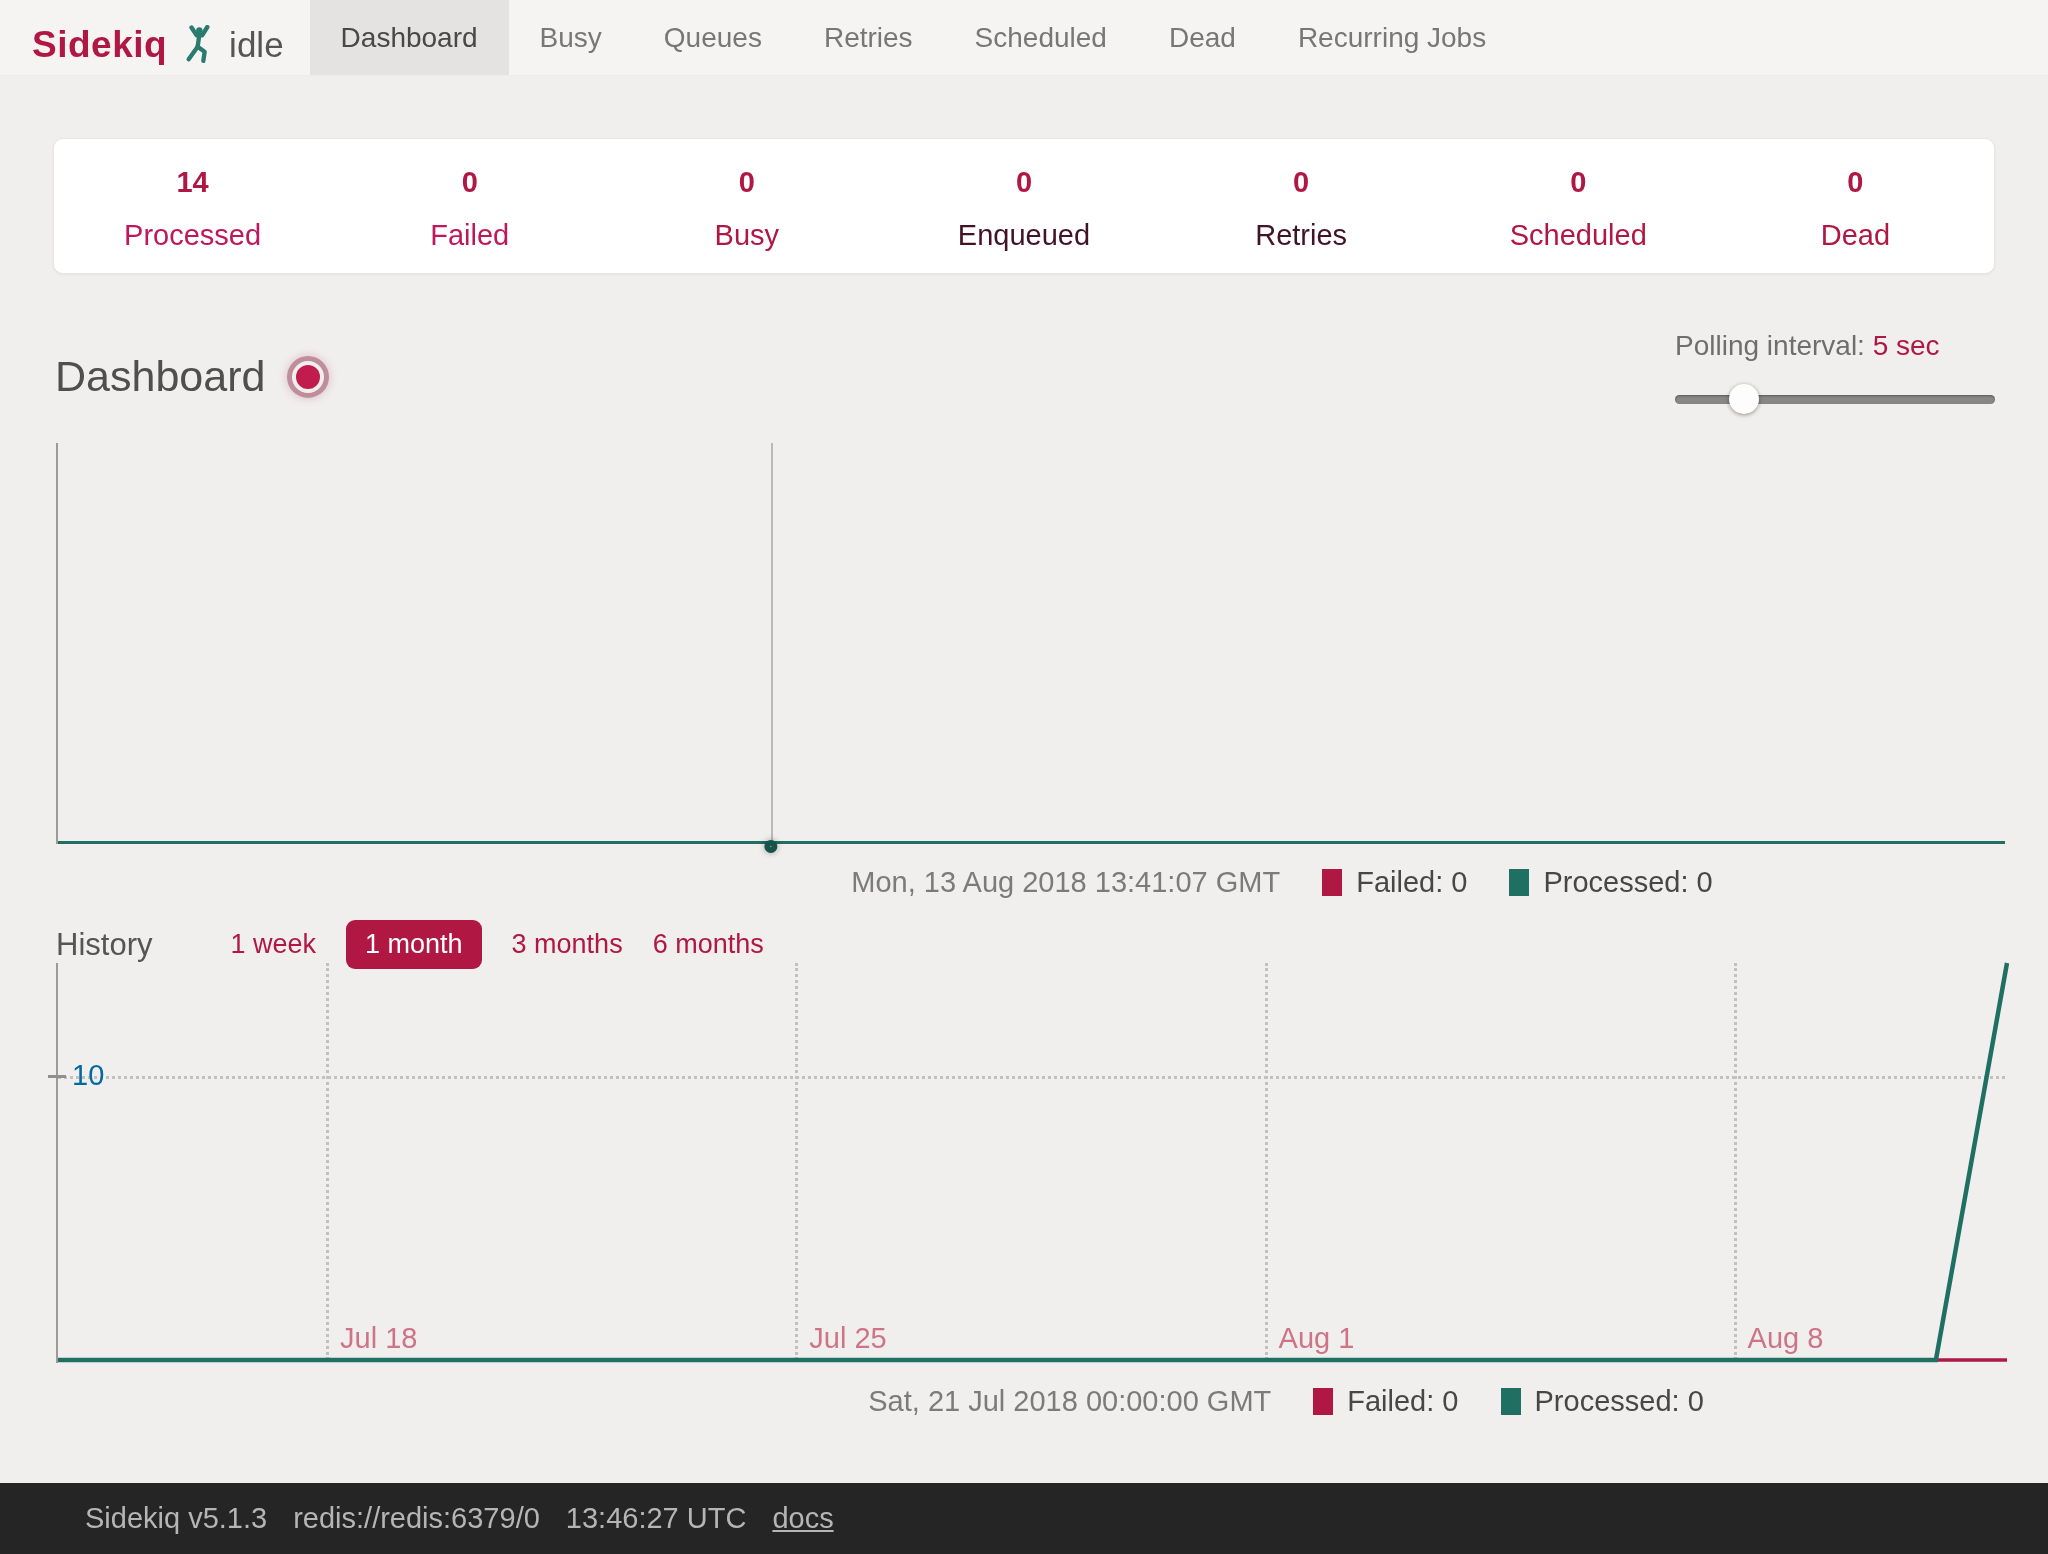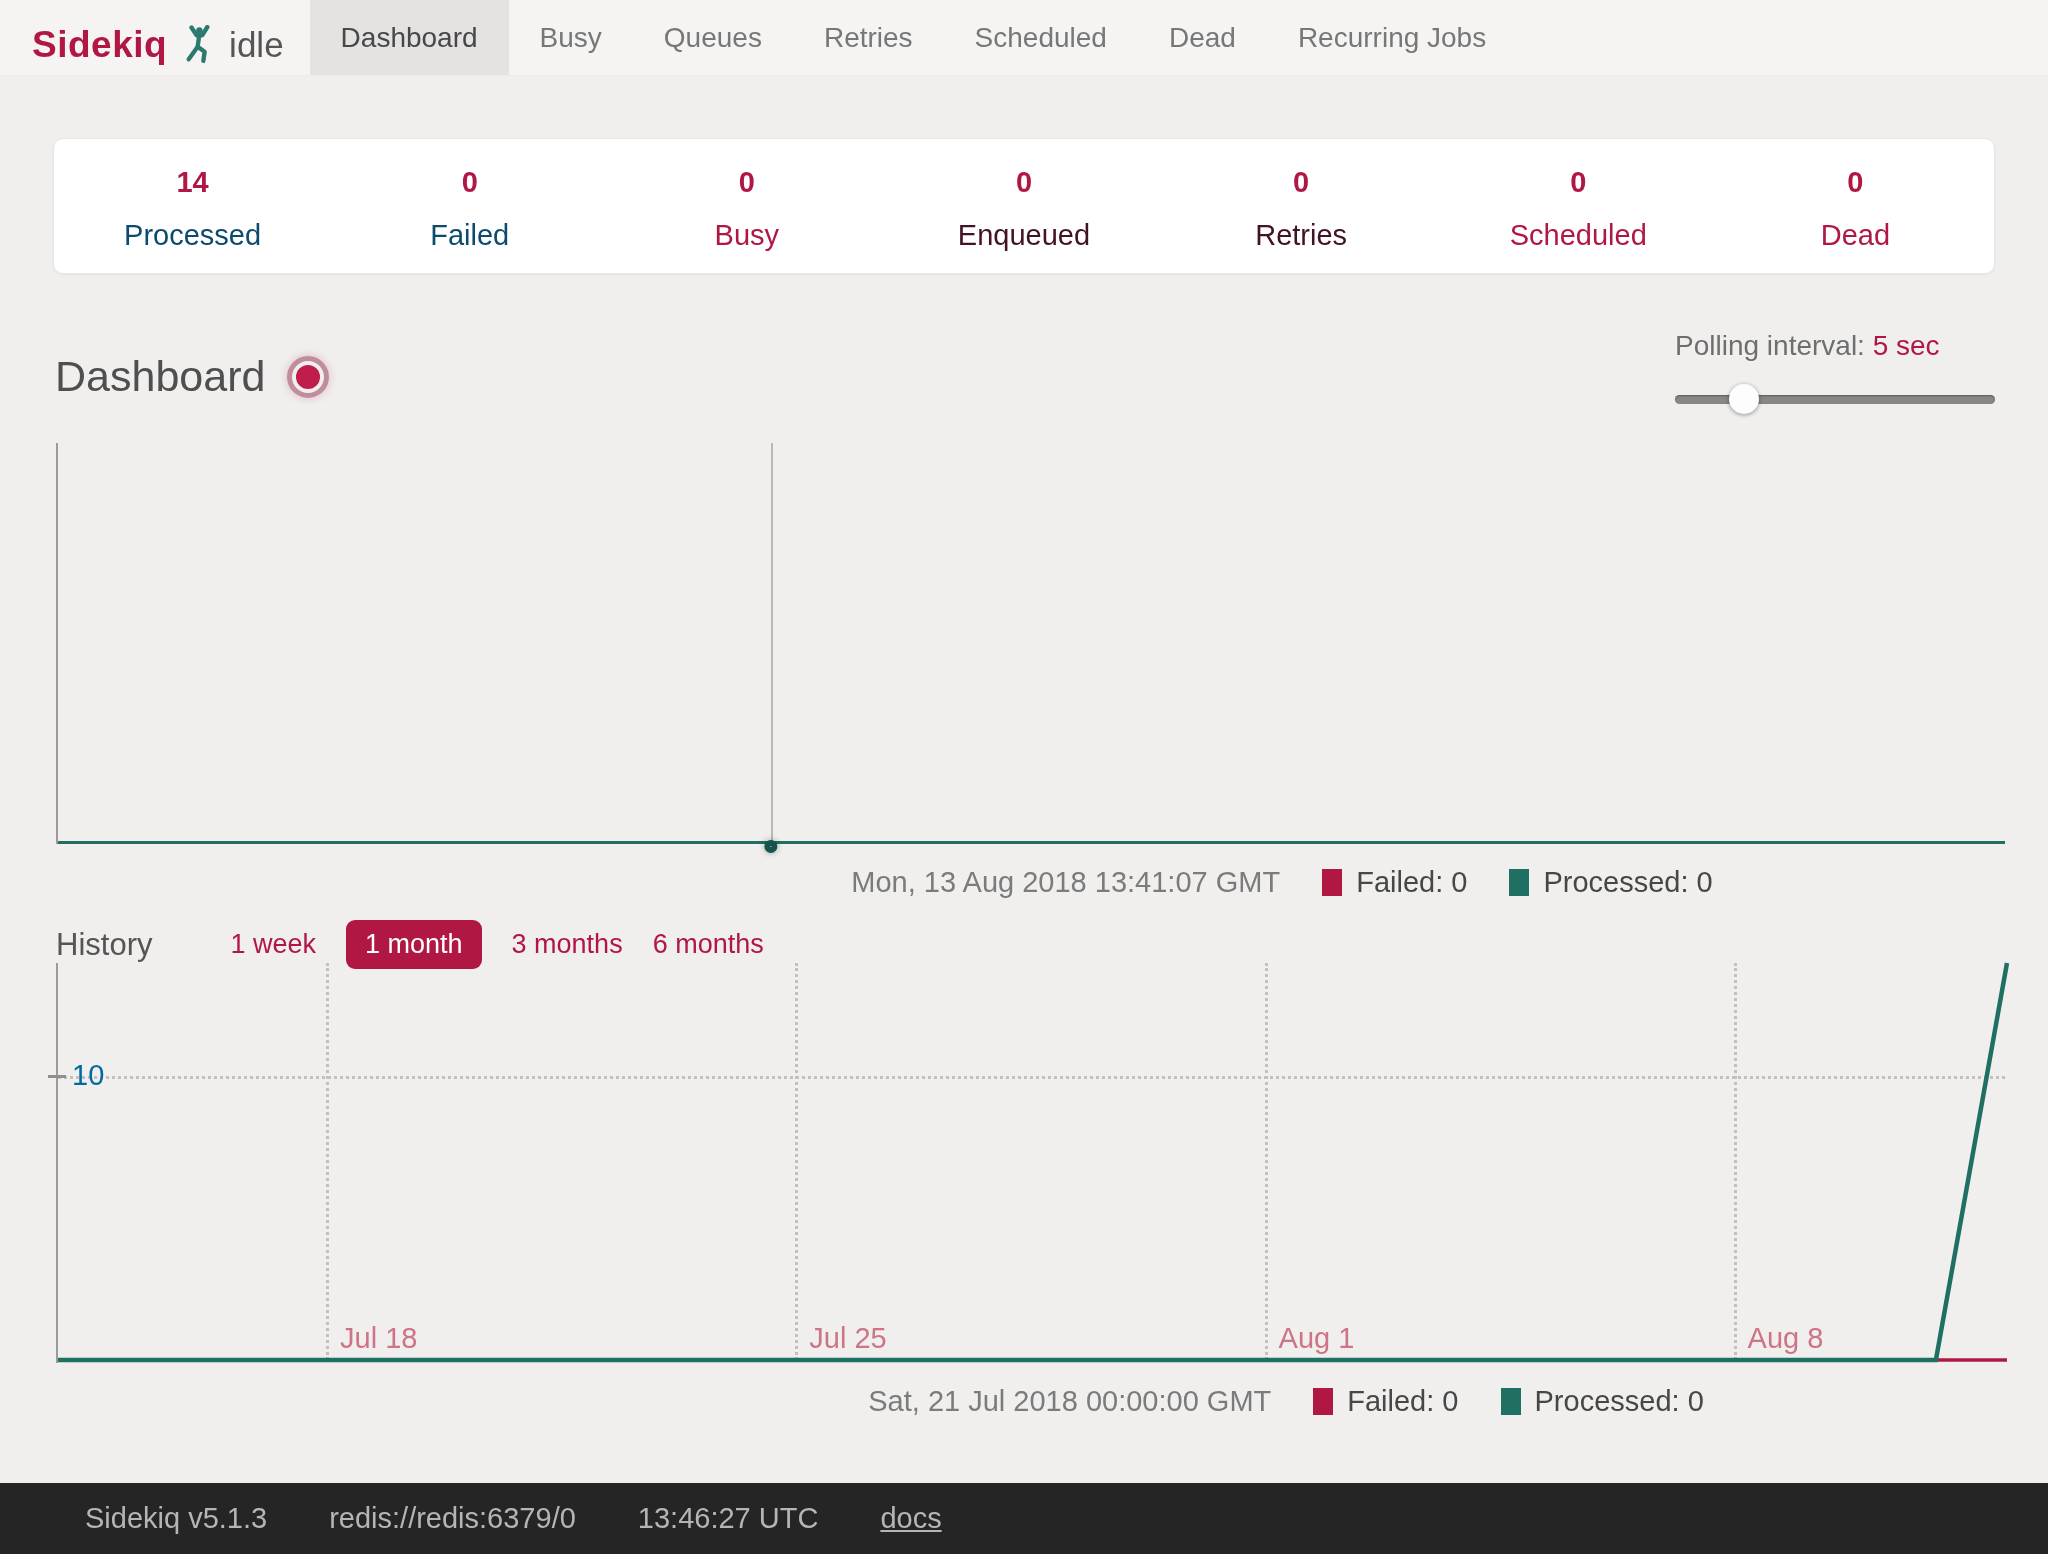--- a/index.html
+++ b/index.html
@@ -15,21 +15,21 @@
   .idle-status { color:#555; font-size:35px; }
   .tabs { display:flex; align-items:stretch; }
   .tab { display:flex; align-items:center; padding:0 31px; font-size:28px; color:#777; text-decoration:none; cursor:pointer; }
   .tab.active { background:#e4e3e2; color:#484848; }
 
   
   #stats-card { position:absolute; left:53px; top:138px; width:1942px; height:136px; background:#ffffff; border:1px solid #e7e6e5; border-radius:10px; box-shadow:0 1px 3px rgba(0,0,0,0.05); display:flex; }
   .stat { flex:1; display:flex; flex-direction:column; align-items:center; justify-content:center; gap:20px; padding-top:6px; }
   .stat-value { font-size:29px; font-weight:bold; color:#b01843; }
   .stat-label { font-size:29px; }
-  .stat-label.s-dark { color:#0c4a6e; }
+  .stat-label.s-dark { color:#be185d; }
   .stat-label.s-link { color:#b01843; cursor:pointer; text-decoration:none; }
   .stat-label.s-visited { color:#421227; cursor:pointer; text-decoration:none; }
 
   
   #page-title { position:absolute; left:55px; top:352px; font-size:43px; font-weight:normal; color:#4f4f4f; display:flex; align-items:center; gap:22px; }
   .beacon { width:42px; height:42px; border:5px solid #c08d9d; border-radius:50%; display:inline-flex; align-items:center; justify-content:center; box-shadow:0 0 8px rgba(176,24,67,.25); }
   .beacon .dot { width:24px; height:24px; border-radius:50%; background:#c01d4c; }
 
   #polling { position:absolute; left:1675px; top:330px; width:320px; }
   #polling .p-row { font-size:28px; color:#6e6e6e; white-space:nowrap; }
@@ -65,21 +65,21 @@
   .grid-v { position:absolute; top:0; bottom:3px; width:0; border-left:3px dotted #c2c1c0; }
   .gv0 { left:13.77%; } .gv1 { left:37.87%; } .gv2 { left:61.97%; } .gv3 { left:86.06%; }
   .grid-h { position:absolute; left:0; right:0; top:113px; height:0; border-top:3px dotted #c2c1c0; }
   .y-tick-dash { position:absolute; left:-10px; top:112px; width:18px; height:3px; background:#8f8f8f; }
   .y-tick-label { position:absolute; left:14px; top:96px; font-size:29px; color:#0369a1; }
   .x-label { position:absolute; bottom:8px; font-size:29px; color:#cd7487; }
   .xl0 { left:calc(13.77% + 14px); } .xl1 { left:calc(37.87% + 14px); }
   .xl2 { left:calc(61.97% + 14px); } .xl3 { left:calc(86.06% + 14px); }
 
   
-  #footer { position:absolute; left:0; top:1483px; width:2048px; height:71px; background:#252525; display:flex; align-items:center; padding-left:85px; gap:62px; }
+  #footer { position:absolute; left:0; top:1483px; width:2048px; height:71px; background:#252525; display:flex; align-items:center; padding-left:85px; gap:26px; }
   #footer span, #footer a { color:#b5b5b5; font-size:29px; text-decoration:none; }
   #footer a { cursor:pointer;text-decoration:underline; }
 </style>
 </head>
 <body>
 
 <div id="page">
 
   <nav id="navbar">
     <div class="brand-group">

